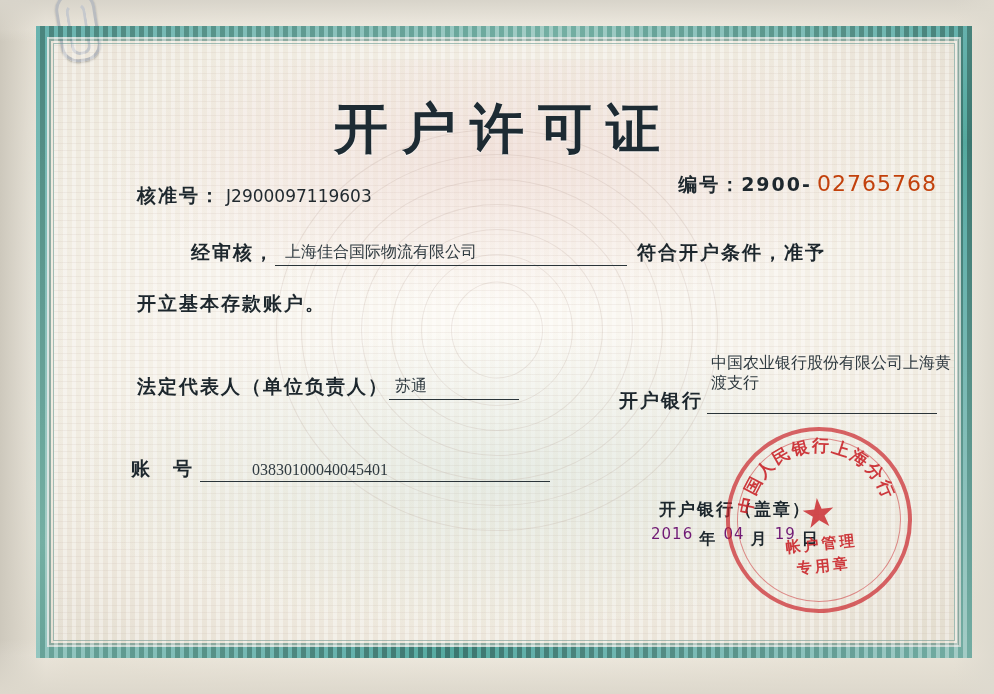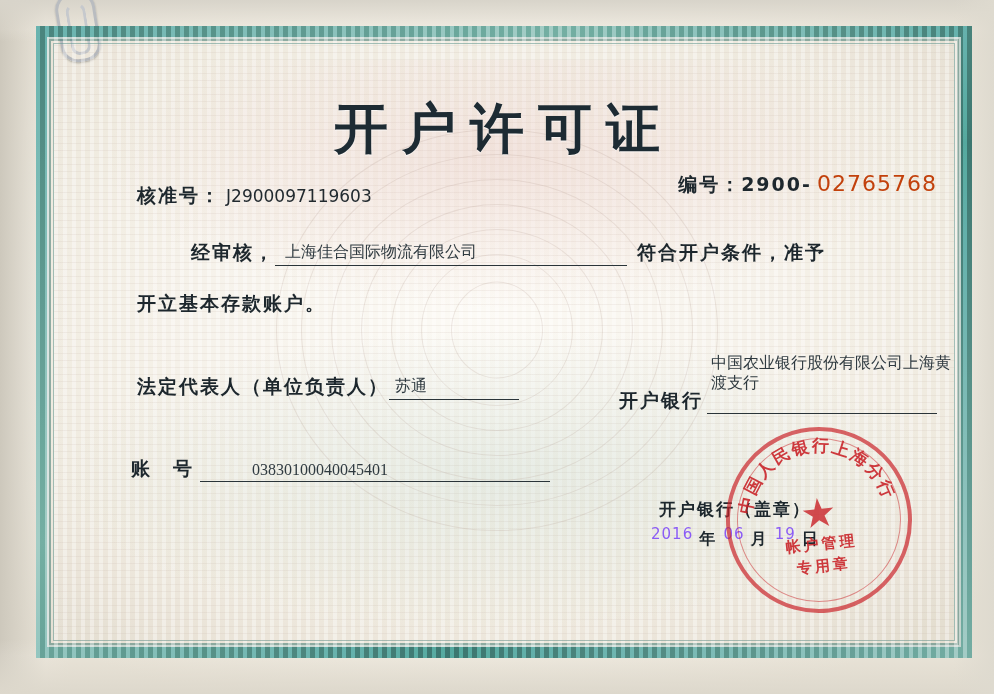--- a/index.html
+++ b/index.html
@@ -261,21 +261,21 @@
     left: 606px;
   }
   #row-date {
     top: 486px;
     left: 598px;
     font-size: 16px;
     letter-spacing: 1px;
   }
   .date-num {
     font-size: 15px;
-    color: #8b5cf6;
+    color: #701a75;
     position: relative;
     top: -5px;
   }
 
   
   .seal {
     position: absolute;
     left: 726px;
     top: 427px;
     width: 178px;
@@ -405,21 +405,21 @@
       </span>
     </div>
 
     <div class="row" id="row-issuer">
       <span class="lbl" style="font-size:17px;">开户银行（盖章）</span>
     </div>
 
     <div class="row" id="row-date">
       <span class="date-num">2016</span>
       <span class="lbl" style="font-size:16px;">年</span>
-      <span class="date-num">06</span>
+      <span class="date-num">04</span>
       <span class="lbl" style="font-size:16px;">月</span>
       <span class="date-num">19</span>
       <span class="lbl" style="font-size:16px;">日</span>
     </div>
 
   </div>
 
   <div class="seal">
     <div class="seal-inner"></div>
     <svg class="seal-arc" viewBox="0 0 178 178">

